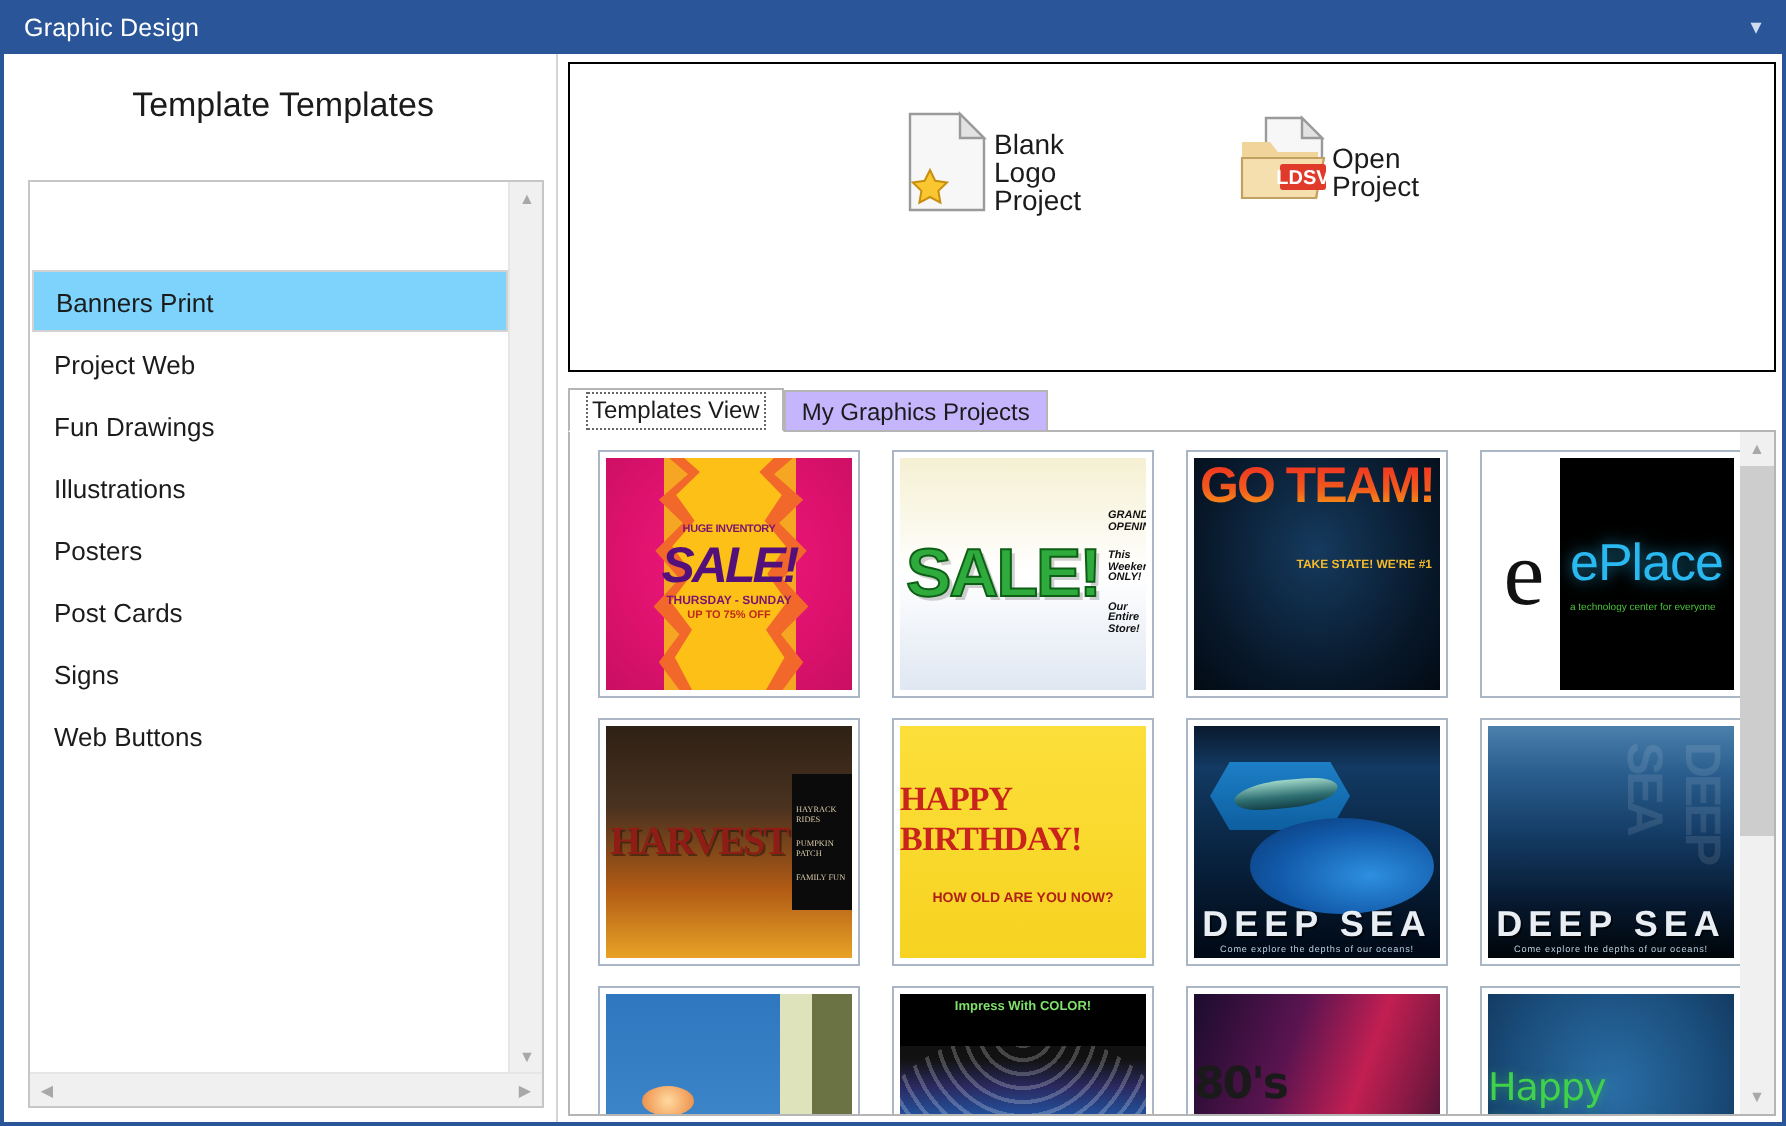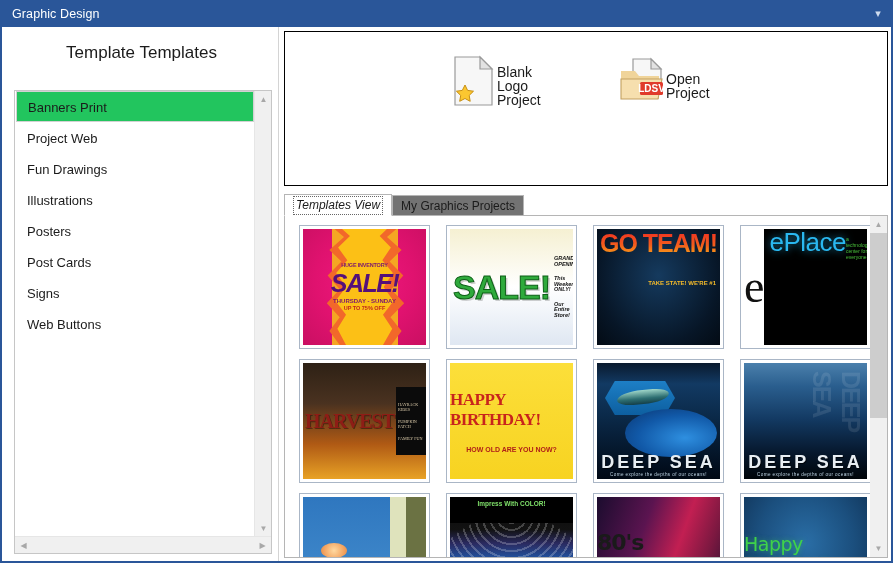--- a/index.html
+++ b/index.html
@@ -70,23 +70,23 @@
   }
   .cat-item {
     height: 31px; line-height: 31px;
     padding-left: 11px;
     font-size: 13px;
     color: #1b1b1b;
     white-space: nowrap;
     border: 1px solid transparent;
   }
   .cat-item.selected {
-    background: #22c55e;
+    background: #7dd3fc;
     border: 1px solid #d2d2d2;
-    margin-left: 1px; margin-right: 1px;
+    margin-left: 1px; margin-right: 1px; margin-top: 44px;
   }
   
   #cat-vscroll {
     position: absolute; right: 0; top: 0;
     width: 17px; height: 446px;
     background: #f0f0f0;
     border-left: 1px solid #e6e6e6;
   }
   #cat-hscroll {
     position: absolute; left: 0; bottom: 0;
@@ -140,28 +140,28 @@
     width: 604px; height: 22px;
     display: flex; align-items: flex-end;
   }
   .tab {
     height: 21px;
     padding: 0 8px;
     font-size: 12px;
     color: #1b1b1b;
     line-height: 20px;
     border: 1px solid #b5b5b5;
-    background: #737373;
+    background: #c4b5fd;
     white-space: nowrap;
   }
   .tab.active {
     background: #ffffff;
     border-bottom-color: #ffffff;
     height: 22px; line-height: 21px;
-    position: relative; z-index: 2; font-style: italic;
+    position: relative; z-index: 2;
   }
   .tab.active .focus {
     display: block;
     border: 1px dotted #666666;
     padding: 0 2px;
     margin: 1px 0 0 0;
     line-height: 17px;
   }
 
   
@@ -267,21 +267,21 @@
   }
 
   .t-eplace { background: #000000; display: flex; }
   .t-eplace .logo {
     width: 36px; height: 100%; background: #ffffff;
     display: flex; align-items: center; justify-content: center;
   }
   .t-eplace .logo .e {
     font-size: 46px; color: #111; font-family: "Liberation Serif", serif; line-height: 1;
   }
-  .t-eplace .txt { flex: 1; display: flex; justify-content: center; padding-left: 5px; }
+  .t-eplace .txt { flex: 1; display: flex; flex-direction: column; justify-content: center; padding-left: 5px; }
   .t-eplace .ep {
     font-size: 26px; color: #2ab8f0; letter-spacing: -.5px; line-height: 1;
     text-shadow: 0 0 8px rgba(42,184,240,.7);
   }
   .t-eplace .tag { font-size: 5px; color: #49c23a; margin-top: 7px; }
 
   .t-harvest {
     background: linear-gradient(180deg,#2e2115 0%, #4a3220 35%, #b05a14 70%, #e8a226 100%);
     display: flex; align-items: center;
   }

